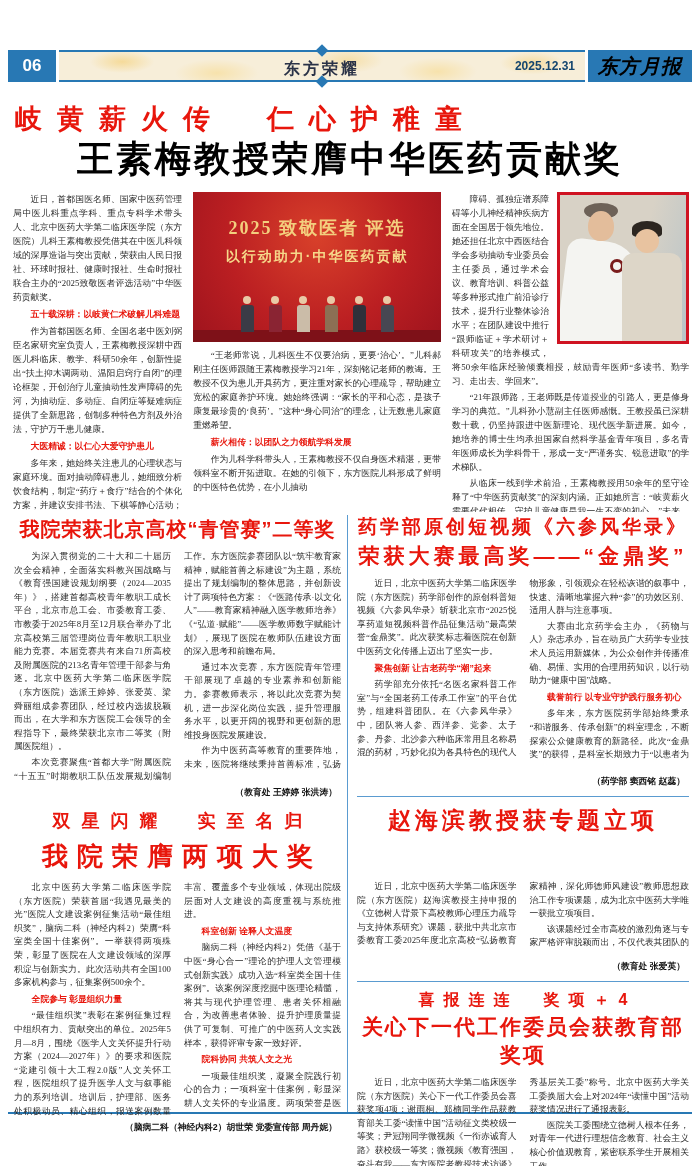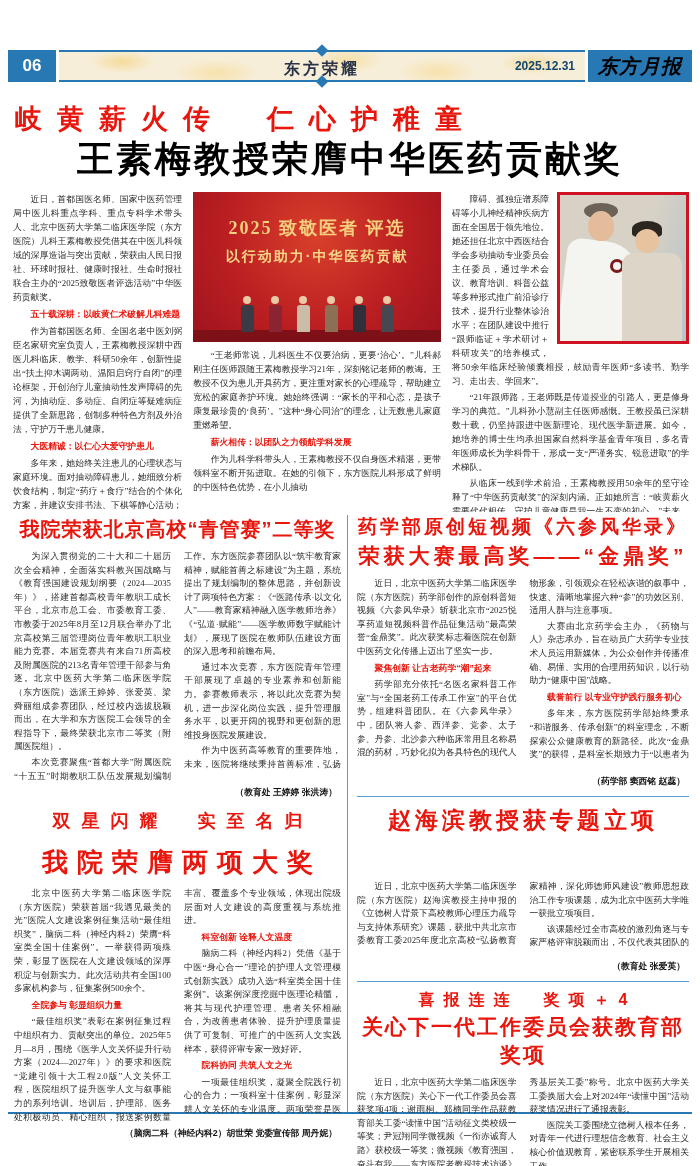--- a/index.html
+++ b/index.html
@@ -99,21 +99,21 @@
   .vrule { position:absolute; top:515px; left:347px; width:1px; height:597px; background:#5a9bd0; }
   .bottom-rule { position:absolute; top:1112px; left:8px; right:8px; height:2px; background:#2878b4; }
   .hrule { height:1px; background:#5a9bd0; margin:8px 0; }
 
   .sec-title { text-align:center; color:#e8160c; font-weight:bold;
                font-family:"Liberation Sans", sans-serif; }
   .t-qg  { font-size:20px; letter-spacing:1px; margin-bottom:7px; }
   .t-lc1 { font-size:19px; letter-spacing:3px; }
   .t-lc2 { font-size:21px; letter-spacing:4px; margin:2px 0 7px; }
   .t-sx1 { font-size:18px; letter-spacing:11px; text-indent:11px; margin-top:10px; }
-  .t-sx2 { font-size:26px; letter-spacing:9px; text-indent:9px; margin:12px 0 7px; }
+  .t-sx2 { font-size:26px; letter-spacing:9px; text-indent:9px; margin:6px 0 7px; }
   .t-zh  { font-size:23px; letter-spacing:4px; margin:4px 0 7px; }
   .t-xb1 { font-size:16px; letter-spacing:9px; text-indent:9px; margin-top:2px; }
   .t-xb2 { font-size:21px; letter-spacing:2px; margin:2px 0 7px; }
 
   .twocol { column-count:2; column-gap:13px; font-size:8.8px; line-height:13.6px;
             text-align:justify; overflow:hidden; }
   .h234{height:234px;} .h196{height:196px;} .h238{height:238px;} .h78{height:78px;margin-top:44px;} .h112{height:112px;}
 </style>
 </head>
 <body>

